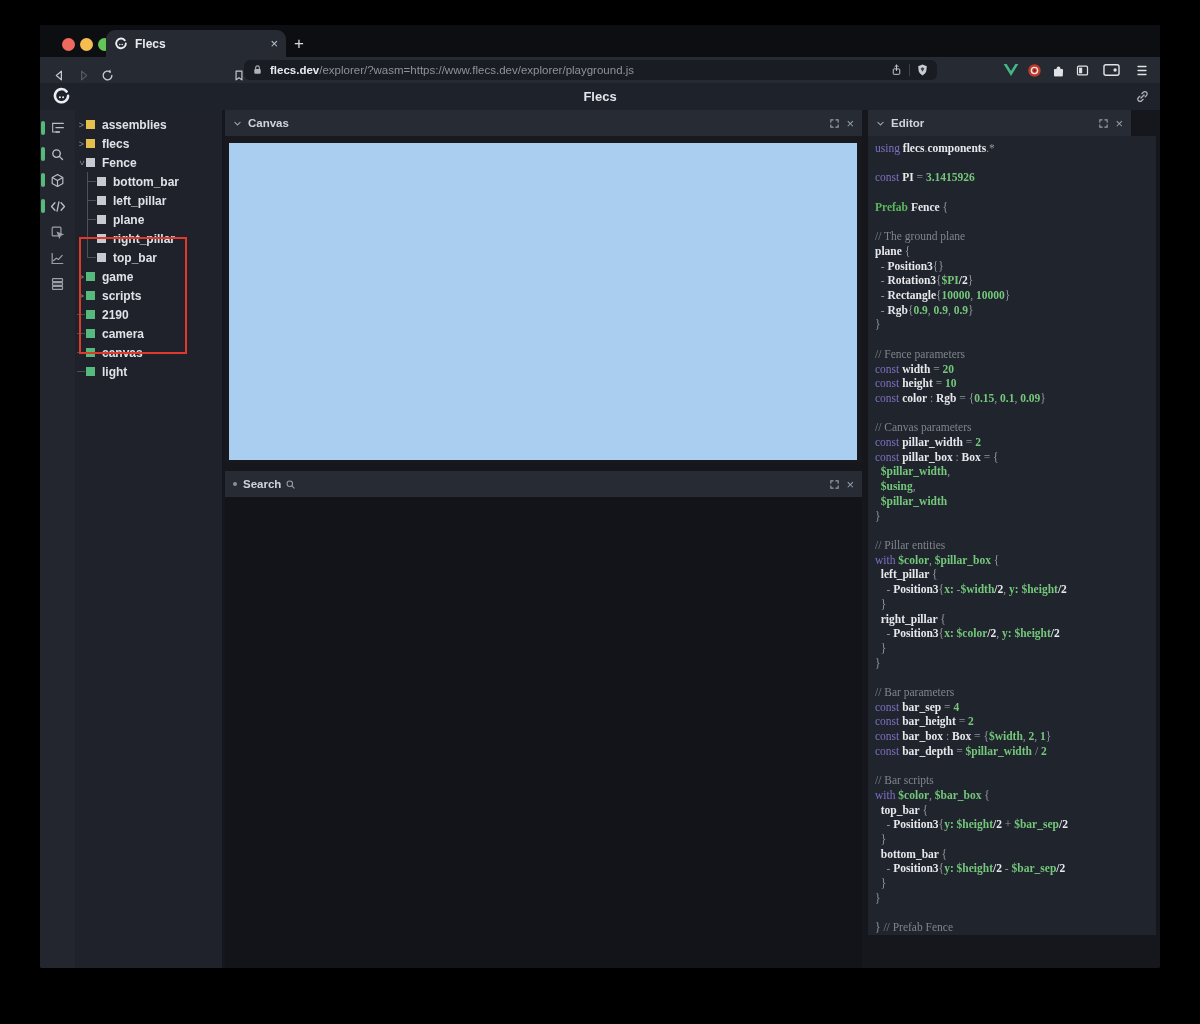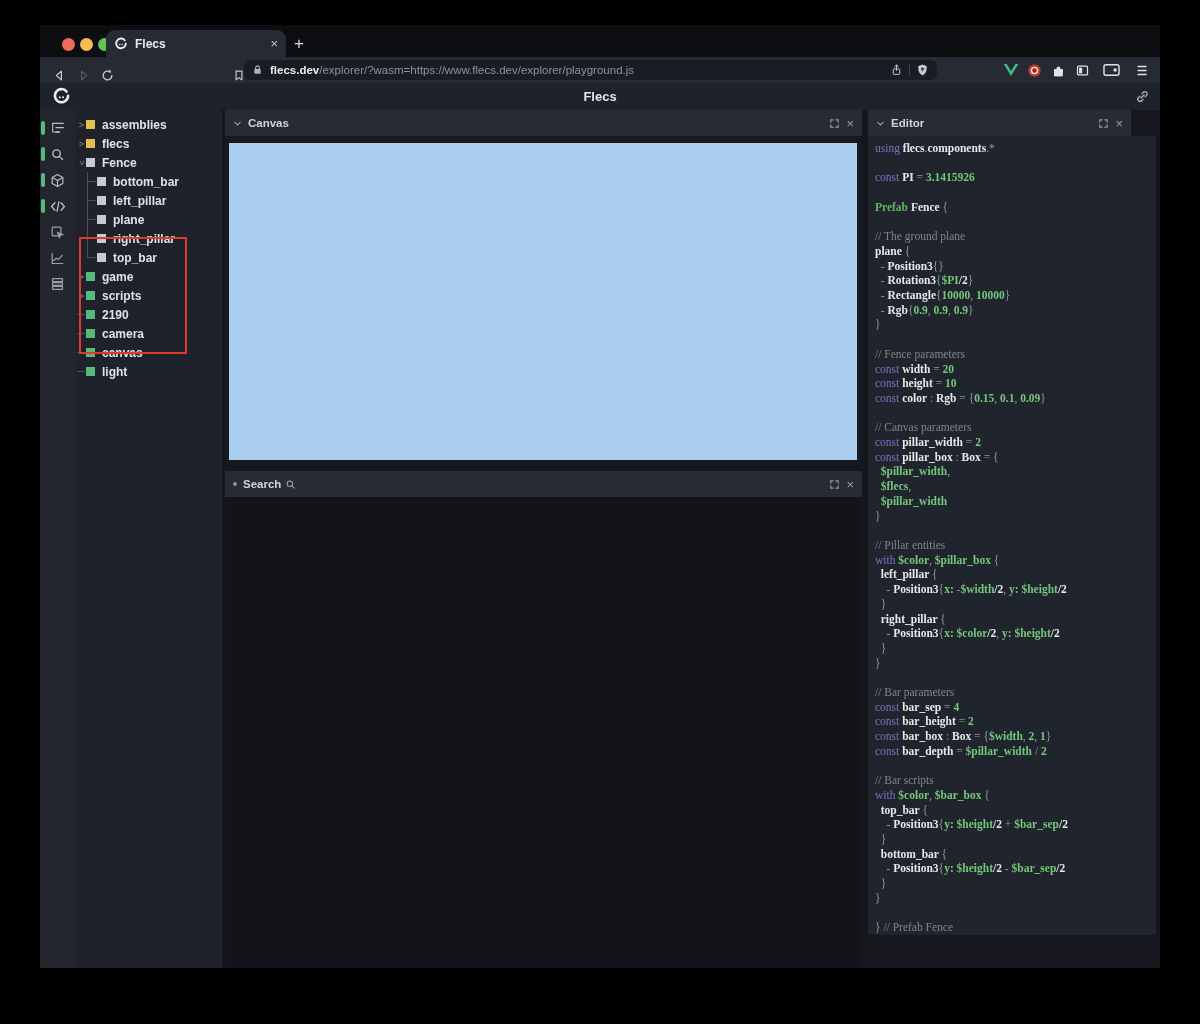--- a/index.html
+++ b/index.html
@@ -426,21 +426,21 @@
           <div class="cl">&nbsp;</div>
           <div class="cl"><span class="c-c">// Fence parameters</span></div>
           <div class="cl"><span class="c-k">const </span><span class="c-i">width</span><span class="c-o"> = </span><span class="c-n">20</span></div>
           <div class="cl"><span class="c-k">const </span><span class="c-i">height</span><span class="c-o"> = </span><span class="c-n">10</span></div>
           <div class="cl"><span class="c-k">const </span><span class="c-i">color</span><span class="c-o"> : </span><span class="c-i">Rgb</span><span class="c-o"> = {</span><span class="c-n">0.15</span><span class="c-o">, </span><span class="c-n">0.1</span><span class="c-o">, </span><span class="c-n">0.09</span><span class="c-o">}</span></div>
           <div class="cl">&nbsp;</div>
           <div class="cl"><span class="c-c">// Canvas parameters</span></div>
           <div class="cl"><span class="c-k">const </span><span class="c-i">pillar_width</span><span class="c-o"> = </span><span class="c-n">2</span></div>
           <div class="cl"><span class="c-k">const </span><span class="c-i">pillar_box</span><span class="c-o"> : </span><span class="c-i">Box</span><span class="c-o"> = {</span></div>
           <div class="cl"><span class="c-n">  $pillar_width</span><span class="c-o">,</span></div>
-          <div class="cl"><span class="c-n">  $flecs</span><span class="c-o">,</span></div>
+          <div class="cl"><span class="c-n">  $using</span><span class="c-o">,</span></div>
           <div class="cl"><span class="c-n">  $pillar_width</span></div>
           <div class="cl"><span class="c-o">}</span></div>
           <div class="cl">&nbsp;</div>
           <div class="cl"><span class="c-c">// Pillar entities</span></div>
           <div class="cl"><span class="c-k">with </span><span class="c-n">$color</span><span class="c-o">, </span><span class="c-n">$pillar_box</span><span class="c-o"> {</span></div>
           <div class="cl"><span class="c-i">  left_pillar </span><span class="c-o">{</span></div>
           <div class="cl"><span class="c-o">    - </span><span class="c-i">Position3</span><span class="c-o">{</span><span class="c-n">x: </span><span class="c-o">-</span><span class="c-n">$width</span><span class="c-i">/2</span><span class="c-o">, </span><span class="c-n">y: $height</span><span class="c-i">/2</span></div>
           <div class="cl"><span class="c-o">  }</span></div>
           <div class="cl"><span class="c-i">  right_pillar </span><span class="c-o">{</span></div>
           <div class="cl"><span class="c-o">    - </span><span class="c-i">Position3</span><span class="c-o">{</span><span class="c-n">x: $color</span><span class="c-i">/2</span><span class="c-o">, </span><span class="c-n">y: $height</span><span class="c-i">/2</span></div>

